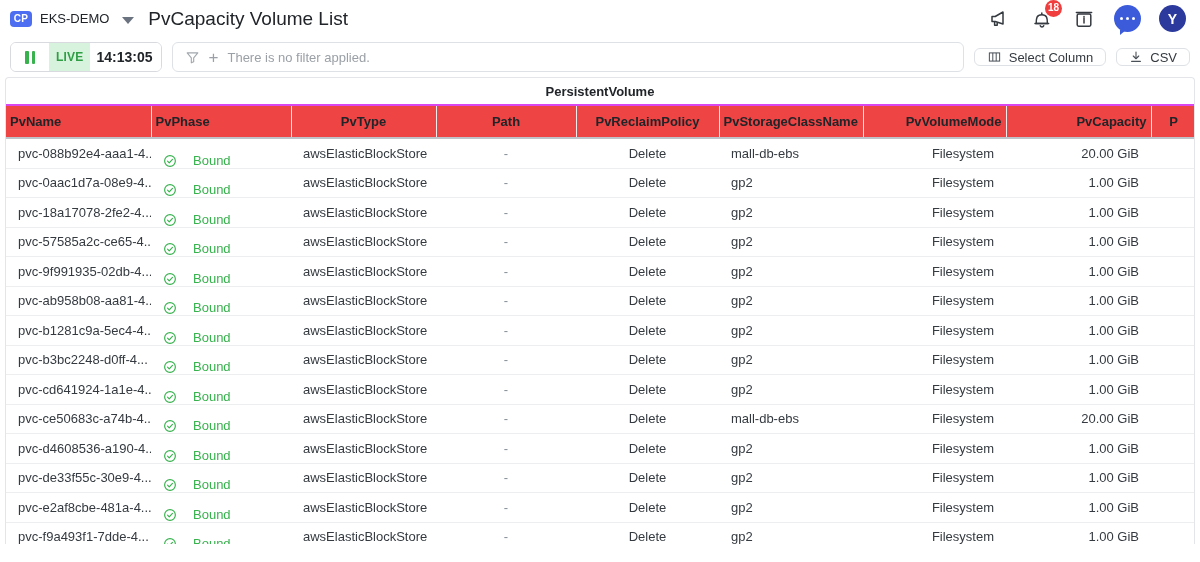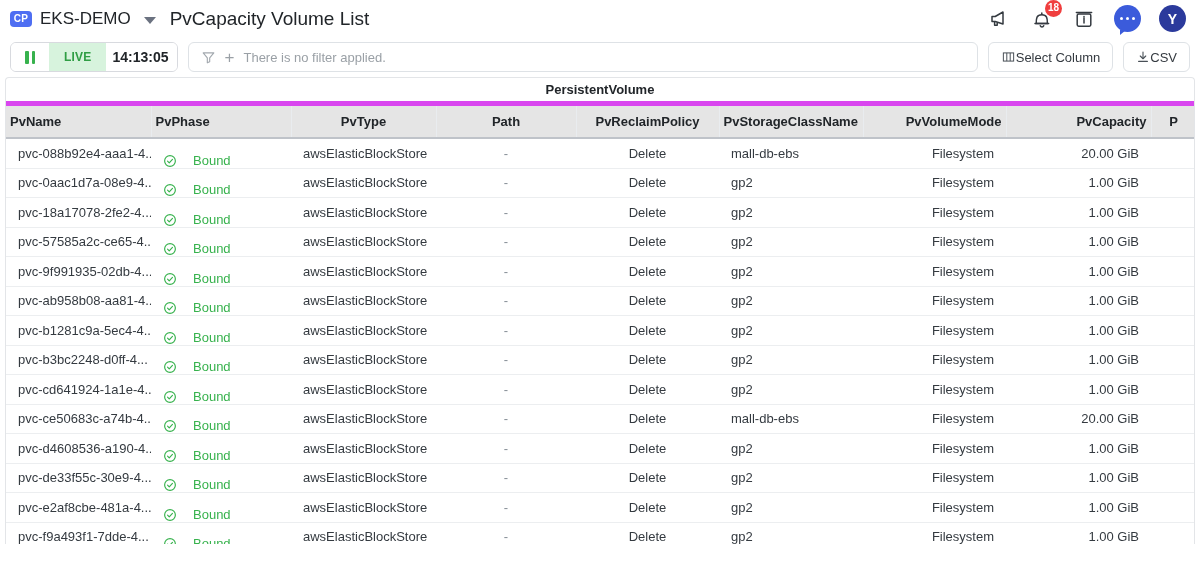--- a/index.html
+++ b/index.html
@@ -24,21 +24,21 @@
     background: #4e6ef2;
     color: #fff;
     border-radius: 4px;
     font-size: 10px; font-weight: bold;
     display: flex; align-items: center; justify-content: center;
     letter-spacing: .3px;
     flex: 0 0 auto;
     text-align: right;
   }
   .brand-name {
-    font-size: 17px;
+    font-size: 13px;
     color: #212529;
     margin-left: 8px;
     white-space: nowrap;
   }
   .caret-down {
     width: 0; height: 0;
     border-left: 6px solid transparent;
     border-right: 6px solid transparent;
     border-top: 7px solid #6b7280;
     margin: 3px 0 0 13px;
@@ -107,21 +107,21 @@
     display: flex; align-items: center; justify-content: center;
     gap: 3px;
     background: #fff;
   }
   .pause-btn i { width: 3.5px; height: 13px; background: #37b24d; display: block; border-radius: 1px; }
   .live-tag {
     background: #d7f3dd;
     color: #2f9e44;
     font-size: 12px; font-weight: bold;
     display: flex; align-items: center;
-    padding: 0 15px;
+    padding: 0 7px;
     letter-spacing: .2px;
   }
   .live-time {
     background: #fff;
     color: #212529;
     font-size: 14px; font-weight: bold;
     display: flex; align-items: center;
     padding: 0 8px 0 6px;
   }
   .filter-bar {
@@ -130,25 +130,26 @@
     border: 1px solid #dee2e6;
     border-radius: 6px;
     background: #fff;
     display: flex; align-items: center;
     padding: 0 12px;
     gap: 9px;
   }
   .filter-text { color: #9aa0a6; font-size: 13px; }
   .plus-glyph { color: #9aa0a6; font-size: 17px; line-height: 1; font-weight: 300; }
   .tbtn {
-    height: 30px;
+    height: 18px;
     border: 1px solid #dee2e6;
     border-radius: 6px;
     background: #fff;
     display: flex; align-items: center;
+    gap: 7px;
     padding: 0 12px;
     font-size: 13px;
     color: #343a40;
     white-space: nowrap;
     flex: 0 0 auto;
   }
 
   
   .table-wrap {
     margin: 0 5px;
@@ -157,31 +158,31 @@
     border-radius: 4px 4px 0 0;
     height: 467px;
     overflow: hidden;
     background: #fff;
   }
   .group-header {
     height: 28px;
     display: flex; align-items: center; justify-content: center;
     font-size: 13px; font-weight: bold;
     color: #212529;
-    border-bottom: 5px solid #d946ef;
+    border-bottom: 2px solid #d946ef;
   }
   table { border-collapse: collapse; width: 1190px; table-layout: fixed; }
   thead th {
     height: 32px;
     font-size: 13px; font-weight: bold;
     color: #212529;
     text-align: center;
     border-right: 1px solid #e9ecef;
     border-bottom: 2px solid #bfc3c9;
-    background: #e5e5e5;
+    background: #ef4444;
     padding: 0 4px;
     overflow: hidden;
     white-space: nowrap;
   }
   tbody td {
     height: 28.5px;
     font-size: 13px;
     color: #343a40;
     border-bottom: 1px solid #eceef0;
     padding: 0 12px;

